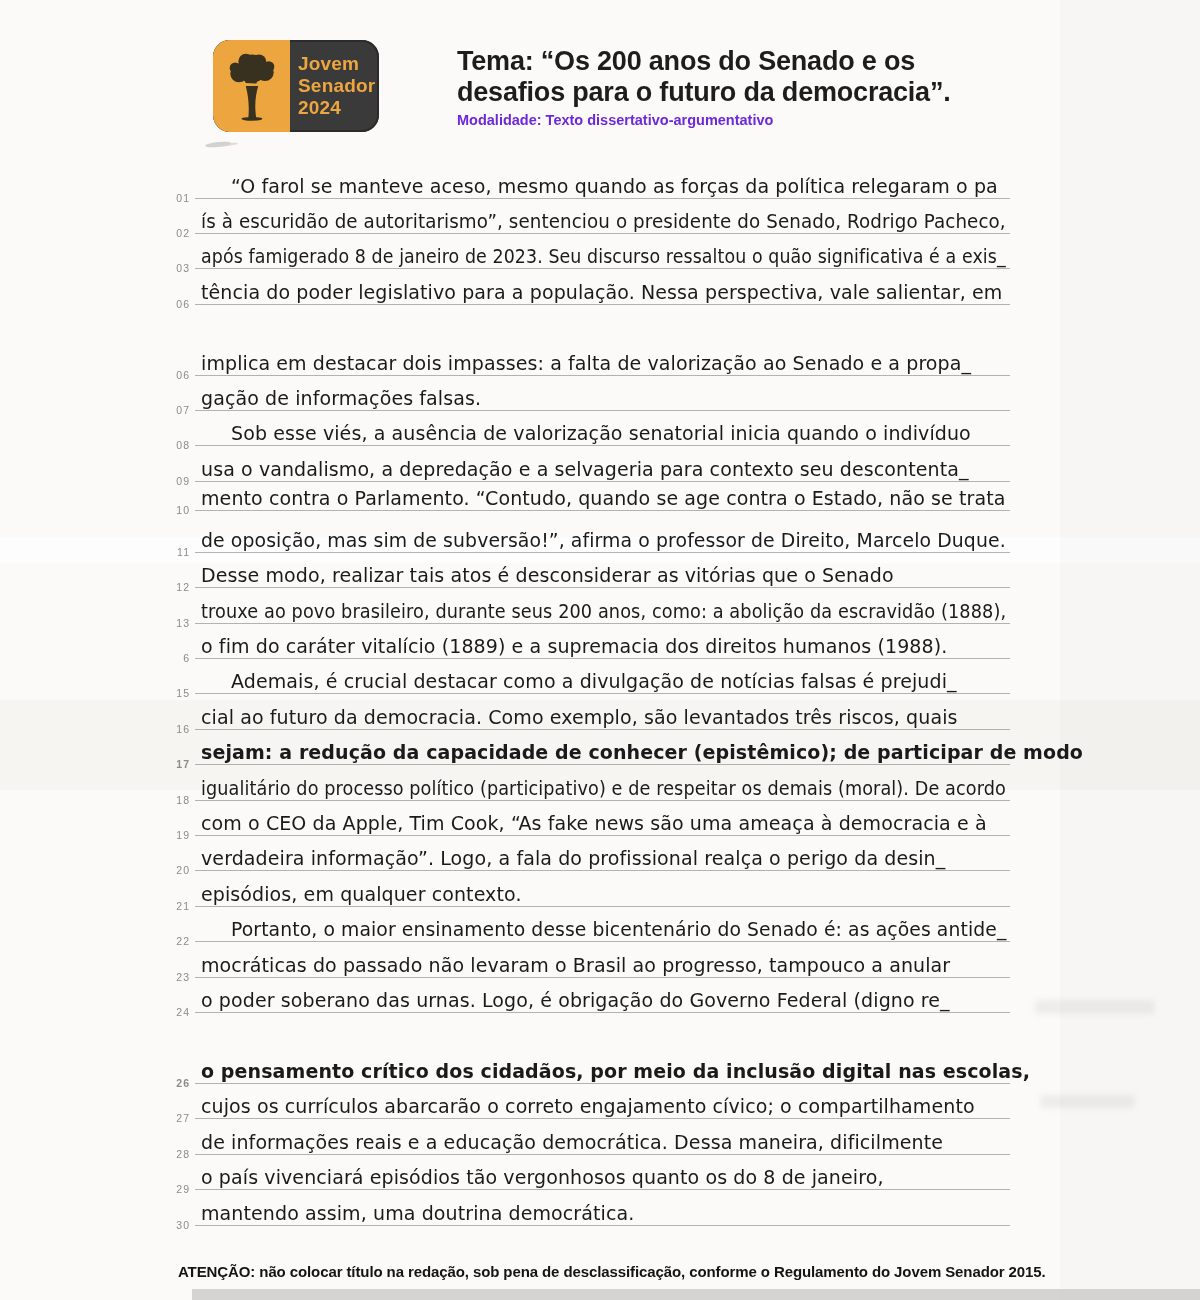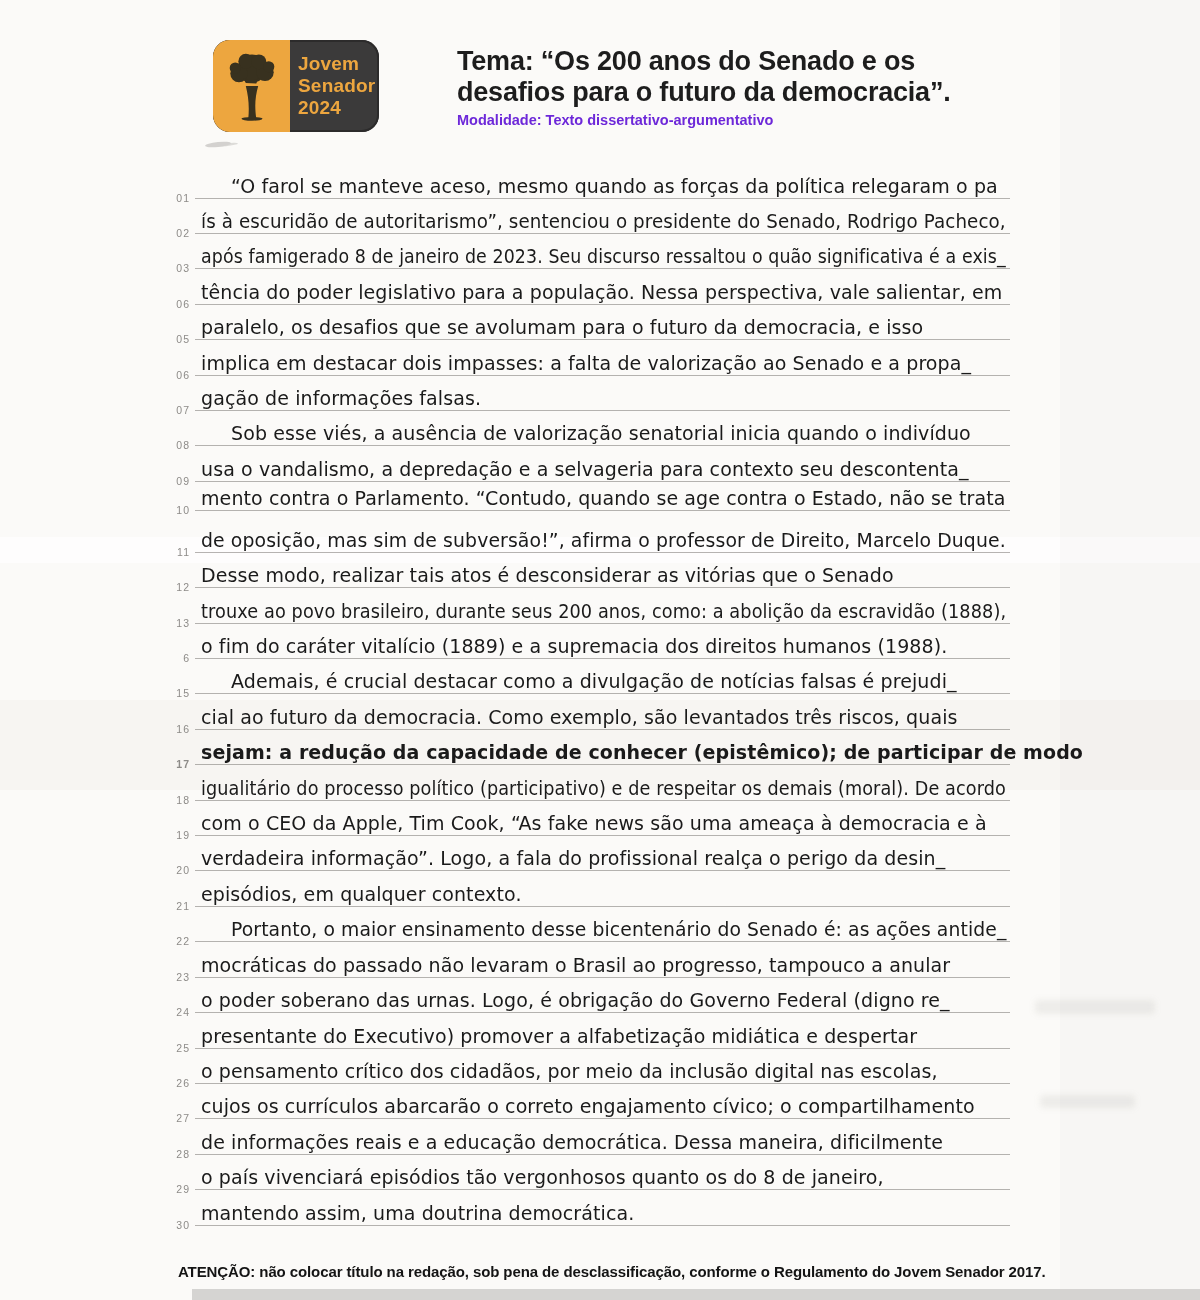--- a/index.html
+++ b/index.html
@@ -113,24 +113,20 @@
         <span class="hw-text" style="transform-origin: left bottom; transform: scaleX(0.962);">ís à escuridão de autoritarismo”, sentenciou o presidente do Senado, Rodrigo Pacheco,</span>
       </div>
       <div class="essay-row" style="top: 234.34px;">
         <span class="line-num">03</span>
         <span class="hw-text" style="transform-origin: left bottom; transform: scaleX(0.916);">após famigerado 8 de janeiro de 2023. Seu discurso ressaltou o quão significativa é a exis_</span>
       </div>
       <div class="essay-row" style="top: 269.76px;">
         <span class="line-num">06</span>
         <span class="hw-text">tência do poder legislativo para a população. Nessa perspectiva, vale salientar, em</span>
       </div>
-      <div class="essay-row" style="top: 305.18px;">
-        <span class="line-num">05</span>
-        <span class="hw-text">paralelo, os desafios que se avolumam para o futuro da democracia, e isso</span>
-      </div>
       <div class="essay-row" style="top: 340.6px;">
         <span class="line-num">06</span>
         <span class="hw-text">implica em destacar dois impasses: a falta de valorização ao Senado e a propa_</span>
       </div>
       <div class="essay-row" style="top: 376.02px;">
         <span class="line-num">07</span>
         <span class="hw-text">gação de informações falsas.</span>
       </div>
       <div class="essay-row" style="top: 411.44px;">
         <span class="line-num">08</span>
@@ -193,25 +189,21 @@
         <span class="hw-text indent" style="transform-origin: left bottom; transform: scaleX(0.988);">Portanto, o maior ensinamento desse bicentenário do Senado é: as ações antide_</span>
       </div>
       <div class="essay-row" style="top: 942.74px;">
         <span class="line-num">23</span>
         <span class="hw-text">mocráticas do passado não levaram o Brasil ao progresso, tampouco a anular</span>
       </div>
       <div class="essay-row" style="top: 978.16px;">
         <span class="line-num">24</span>
         <span class="hw-text">o poder soberano das urnas. Logo, é obrigação do Governo Federal (digno re_</span>
       </div>
-      <div class="essay-row" style="top: 1013.58px;">
-        <span class="line-num">25</span>
-        <span class="hw-text">presentante do Executivo) promover a alfabetização midiática e despertar</span>
-      </div>
-      <div class="essay-row" style="top: 1049px;">
+      <div class="essay-row" style="top: 1049px; font-weight: bold;">
         <span class="line-num">26</span>
         <span class="hw-text">o pensamento crítico dos cidadãos, por meio da inclusão digital nas escolas,</span>
       </div>
       <div class="essay-row" style="top: 1084.42px;">
         <span class="line-num">27</span>
         <span class="hw-text">cujos os currículos abarcarão o correto engajamento cívico; o compartilhamento</span>
       </div>
       <div class="essay-row" style="top: 1119.84px;">
         <span class="line-num">28</span>
         <span class="hw-text">de informações reais e a educação democrática. Dessa maneira, dificilmente</span>
@@ -222,15 +214,15 @@
       </div>
       <div class="essay-row" style="top: 1190.68px;">
         <span class="line-num">30</span>
         <span class="hw-text">mantendo assim, uma doutrina democrática.</span>
       </div>
     </div>
 
   <div class="ghost" style="left:1035px;top:1000px;width:120px;height:14px;"></div>
   <div class="ghost" style="left:1040px;top:1095px;width:95px;height:13px;"></div>
 
-  <div class="attention">ATENÇÃO: não colocar título na redação, sob pena de desclassificação, conforme o Regulamento do Jovem Senador 2017.</div>
+  <div class="attention">ATENÇÃO: não colocar título na redação, sob pena de desclassificação, conforme o Regulamento do Jovem Senador 2015.</div>
   <div class="bottom-band"></div>
 </div>
 
 </body></html>

